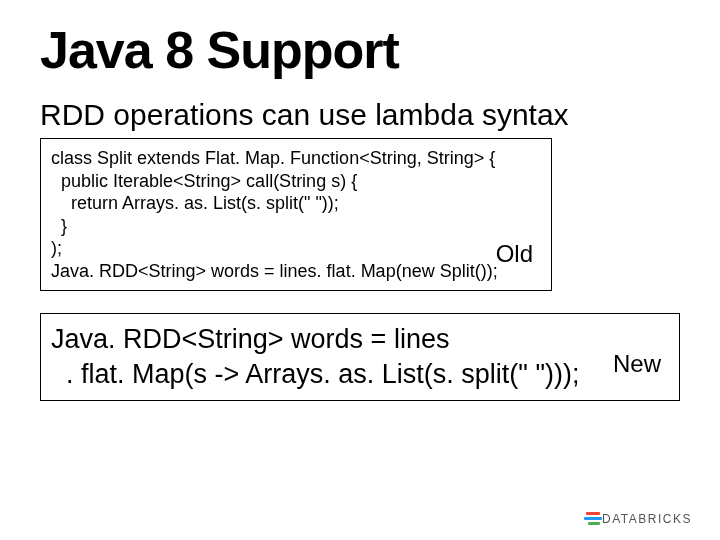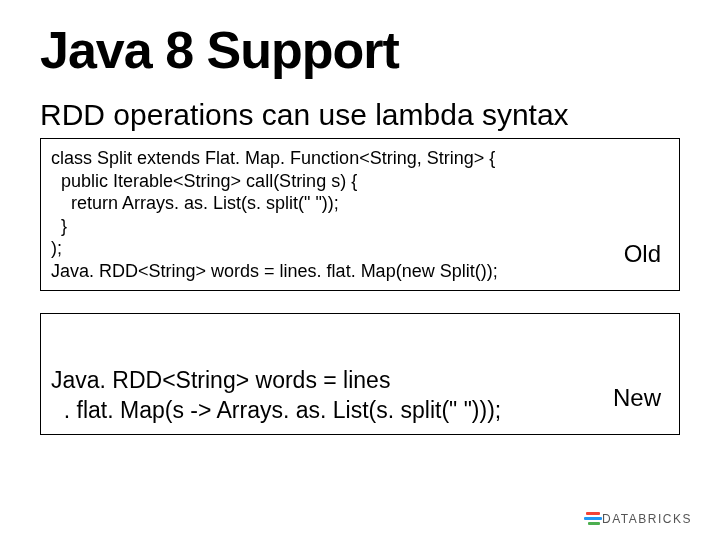--- a/index.html
+++ b/index.html
@@ -23,32 +23,31 @@
     font-size: 30px;
     font-weight: 400;
     margin-bottom: 6px;
   }
   .code-box {
     border: 1.5px solid #000;
     padding: 8px 10px;
     margin-bottom: 22px;
     position: relative;
   }
-  .code-box.first { width: 640px; }
+  .code-box.first { width: 512px; }
   .code-box.second { width: 640px; }
   .code-text {
     font-family: "Segoe UI", Arial, sans-serif;
     font-size: 18px;
     line-height: 1.25;
     white-space: pre;
   }
   .code-text.bigger {
-    font-size: 23px;
+    font-size: 27px;
     line-height: 1.3;
-    margin-top: 44px;
   }
   .label {
     position: absolute;
     right: 18px;
     bottom: 22px;
     font-size: 24px;
     font-weight: 400;
   }
   .footer-logo {
     position: absolute;

